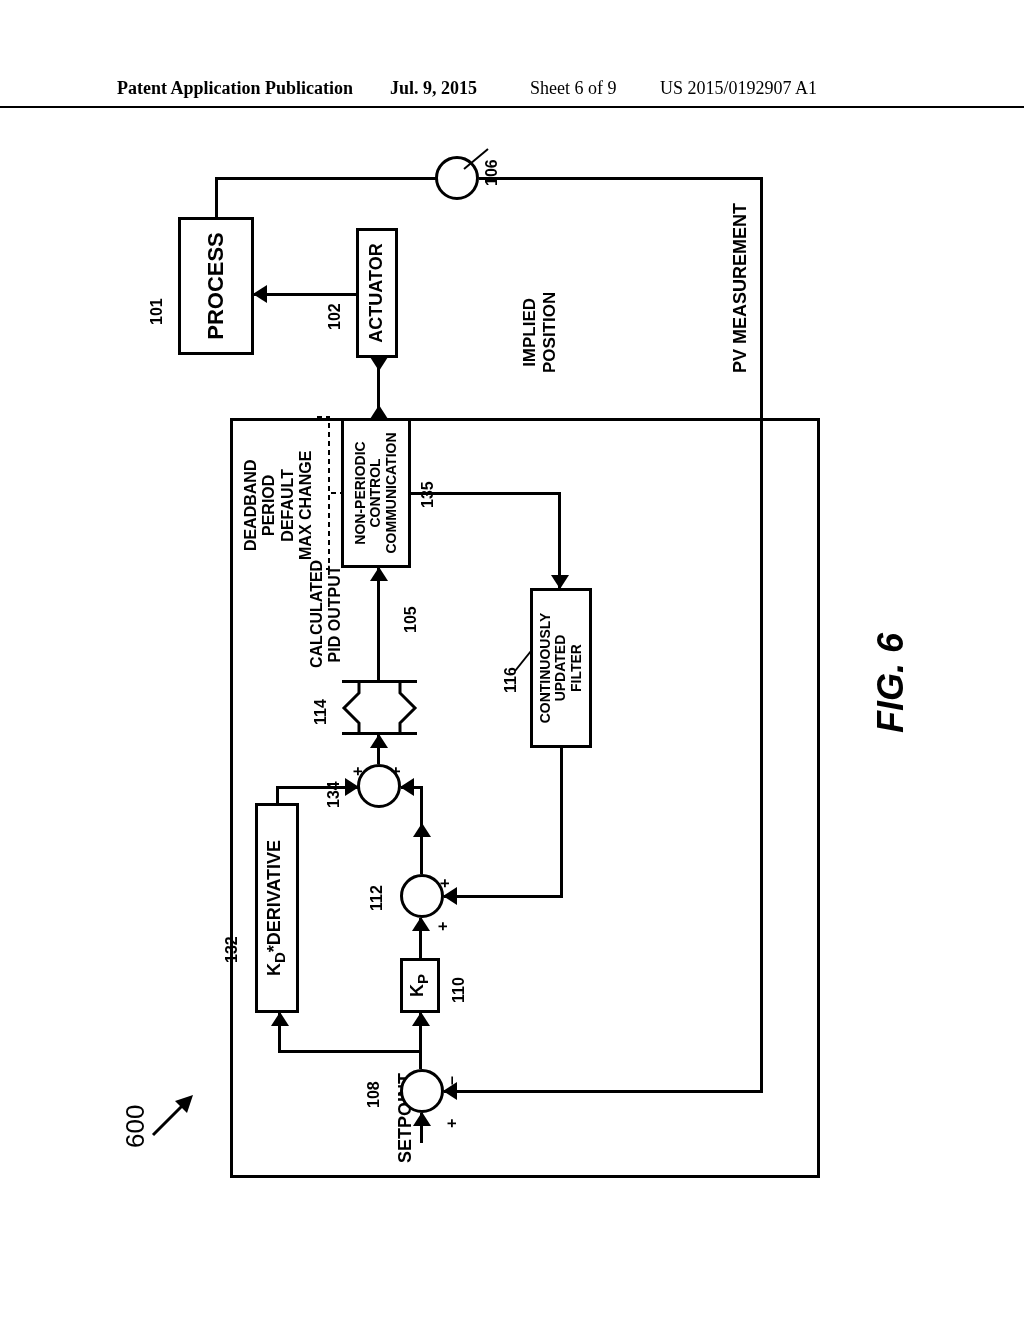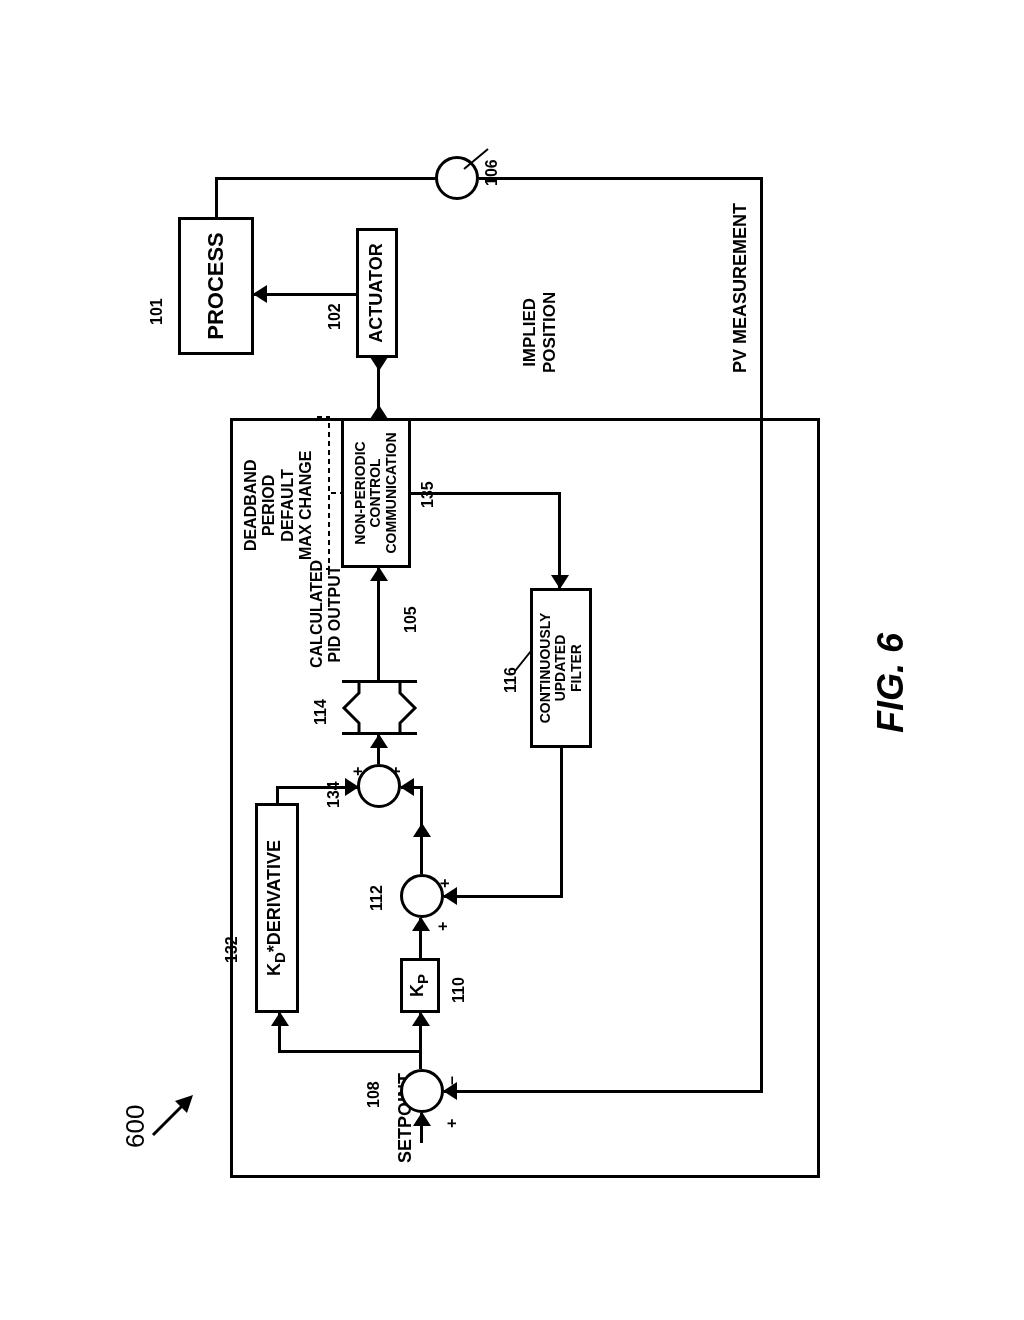--- a/index.html
+++ b/index.html
@@ -100,20 +100,26 @@
   .label600 { position:absolute; font-family:Arial, Helvetica, sans-serif; font-weight:normal; font-size:26px; }
   .diag-arrow {
     position:absolute; width:60px; height:60px;
   }
 </style>
 </head>
 <body>
 
 <div class="page">
 
+  <div class="hdr">
+    <span class="left">Patent Application Publication</span>
+    <span class="center">Jul. 9, 2015</span>
+    <span class="sheet">Sheet 6 of 9</span>
+    <span class="right">US 2015/0192907 A1</span>
+  </div>
 
   <div class="stage">
     <div class="rot">
 
       <div class="label600" style="left:55px;top:30px;">600</div>
       <svg class="diag-arrow" style="left:60px;top:55px;" viewBox="0 0 60 60">
         <line x1="8" y1="8" x2="44" y2="44" stroke="#000" stroke-width="3"></line>
         <polygon points="48,48 30,42 42,30" fill="#000"></polygon>
       </svg>
 

